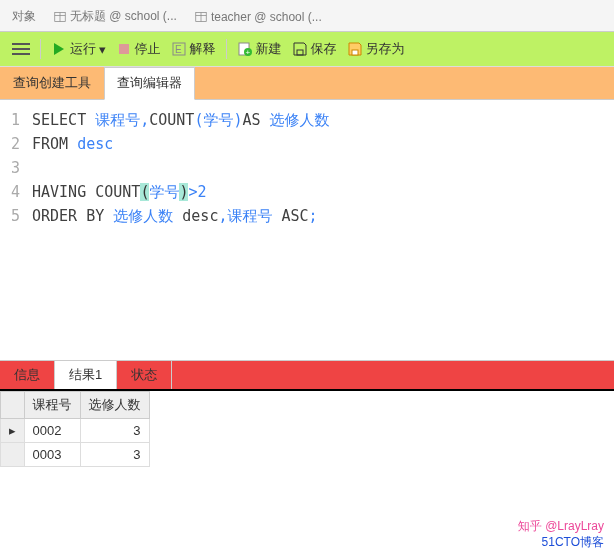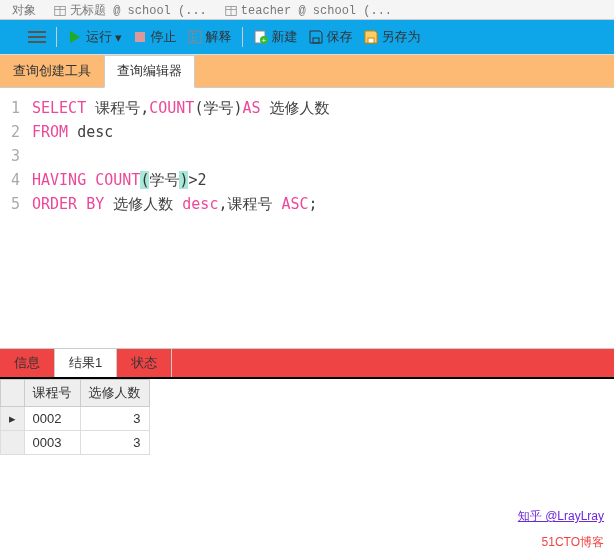--- a/index.html
+++ b/index.html
@@ -1,52 +1,52 @@
 <!DOCTYPE html>
 <html><head>
   <meta charset="utf-8">
   <style>
     * { margin: 0; padding: 0; box-sizing: border-box; }
     body { font-family: "Microsoft YaHei", sans-serif; font-size: 13px; background: #fff; color: #333; width: 614px; }
     
-    .top-tabs { display: flex; border-bottom: 1px solid #ccc; padding: 2px 4px 0; gap: 2px; background: #f5f5f5; height: 20px; overflow: hidden; font-family: Liberation Mono, monospace; }
+    .top-tabs { display: flex; border-bottom: 1px solid #ccc; padding: 2px 4px 0; gap: 2px; background: #f5f5f5; height: 32px; overflow: hidden; }
     .top-tab { display: flex; align-items: center; gap: 4px; padding: 1px 8px; font-size: 12px; color: #777; }
     .top-tab .icon { width: 12px; height: 12px; }
     
-    .toolbar { display: flex; align-items: center; padding: 6px 24px; gap: 2px; border-bottom: 1px solid #ddd; background: #0ea5e9; }
+    .toolbar { display: flex; align-items: center; padding: 6px 8px; gap: 2px; border-bottom: 1px solid #ddd; background: #bef264; }
     .menu-icon { display: flex; flex-direction: column; gap: 3px; padding: 4px; }
     .menu-icon span { width: 18px; height: 2px; background: #555; }
     .divider { width: 1px; height: 20px; background: #ccc; margin: 0 4px; }
     .tool-btn { display: flex; align-items: center; gap: 3px; padding: 2px 4px; font-size: 13px; cursor: pointer; }
     .tool-btn svg, .tool-btn .glyph { width: 16px; height: 16px; }
     
     .editor-tabs { display: flex; border-bottom: 1px solid #ccc; background: #fdba74; }
     .editor-tab { padding: 6px 12px; font-size: 13px; border: 1px solid transparent; cursor: pointer; }
     .editor-tab.active { background: #fff; border: 1px solid #ccc; border-bottom-color: #fff; margin-bottom: -1px; }
     
     .code-editor { padding: 8px 0; font-family: Consolas, monospace; font-size: 15px; background: #fff; min-height: 260px; }
     .code-line { display: flex; line-height: 1.6; }
     .line-num { width: 32px; text-align: right; color: #aaa; padding-right: 12px; user-select: none; }
     .code { white-space: pre; }
-    .kw { color: #ec4899; }
-    .txt { color: #404040; }
+    .kw { color: #404040; }
+    .txt { color: #3b82f6; }
     .cursor-hl { background: #a8e8d8; }
     
     .result-tabs { display: flex; border-top: 1px solid #ccc; border-bottom: 2px solid #000000; background: #ef4444; }
     .result-tab { padding: 5px 14px; font-size: 13px; border-right: 1px solid #ccc; cursor: pointer; }
     .result-tab.active { background: #fff; }
     
     .result-table { border-collapse: collapse; font-size: 13px; }
     .result-table th { background: #eee; border: 1px solid #ccc; padding: 4px 8px; text-align: left; font-weight: normal; }
     .result-table td { border: 1px solid #ddd; padding: 4px 8px; }
     .result-table td.num { text-align: right; }
     .row-indicator { width: 10px; background: #eee; border: 1px solid #ccc; }
     
-    .watermark { position: absolute; right: 10px; bottom: 6px; font-size: 12px; color: #ef4444; }
-    .wm2 { bottom: 32px; color: #6d28d9; text-decoration: underline; }
+    .watermark { position: absolute; right: 10px; bottom: 6px; font-size: 12px; color: #1d4ed8; }
+    .wm2 { bottom: 22px; color: #ec4899; }
   </style>
 </head>
 <body>
 
 <div class="top-tabs">
   <div class="top-tab">
       <span>对象</span>
     </div>
   <div class="top-tab">
     <svg class="icon" viewBox="0 0 16 16">

